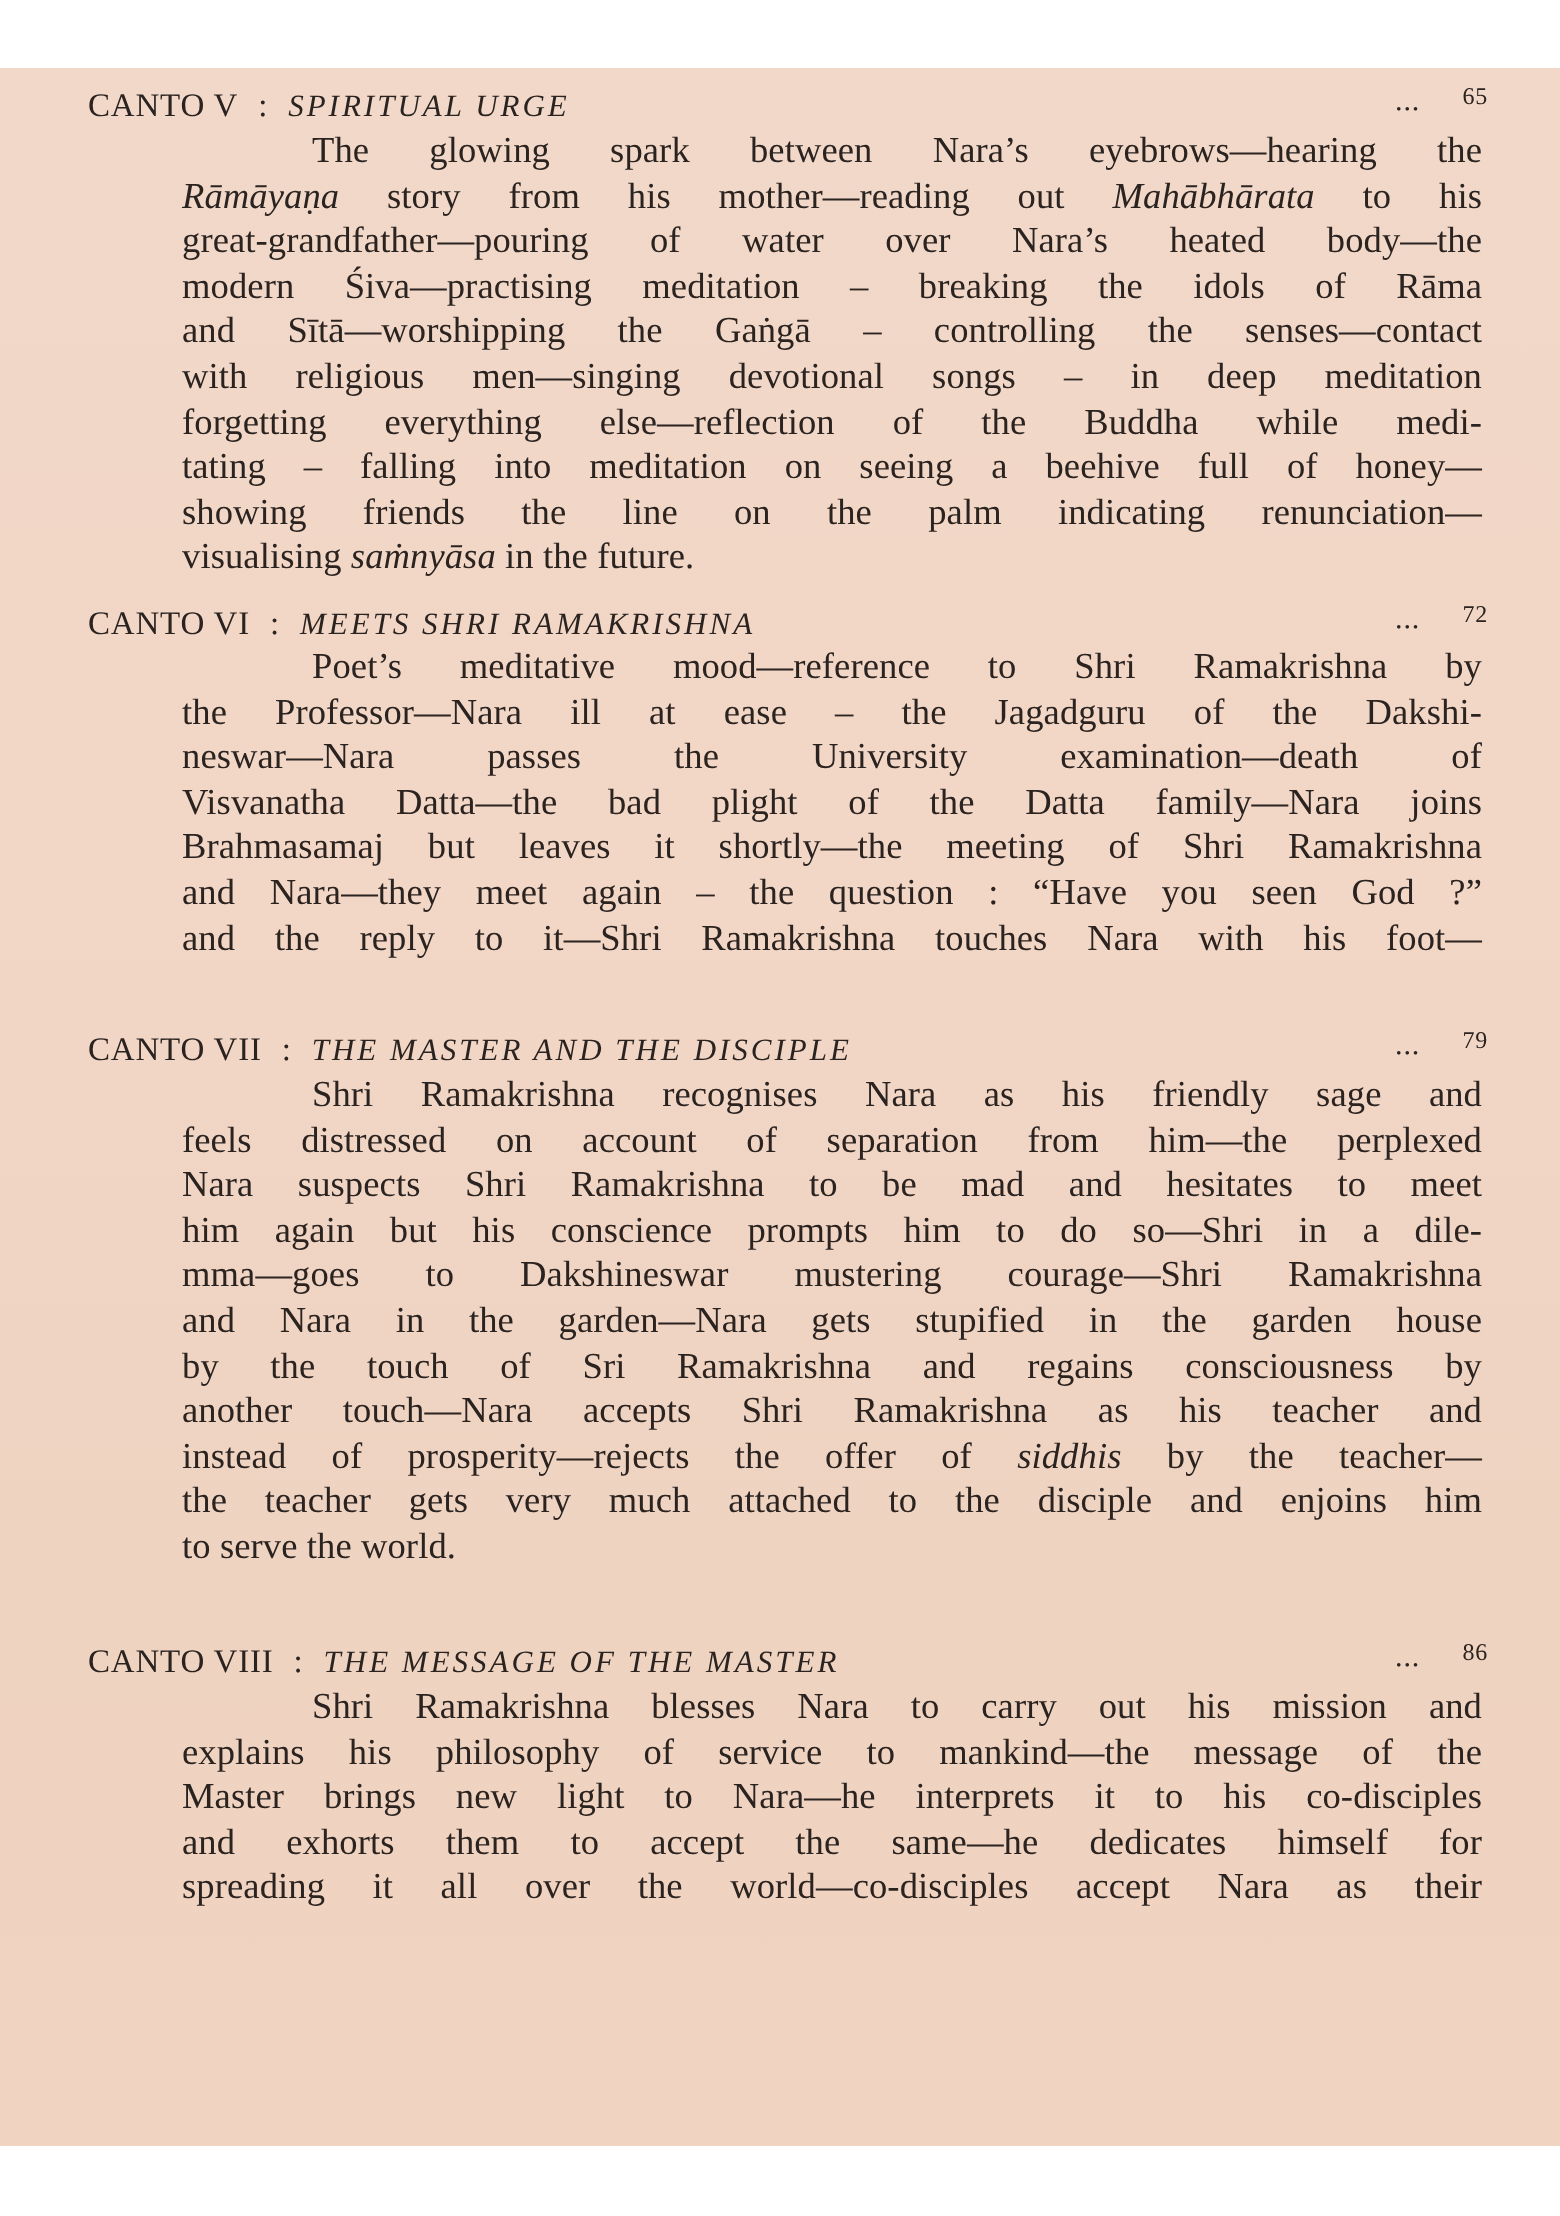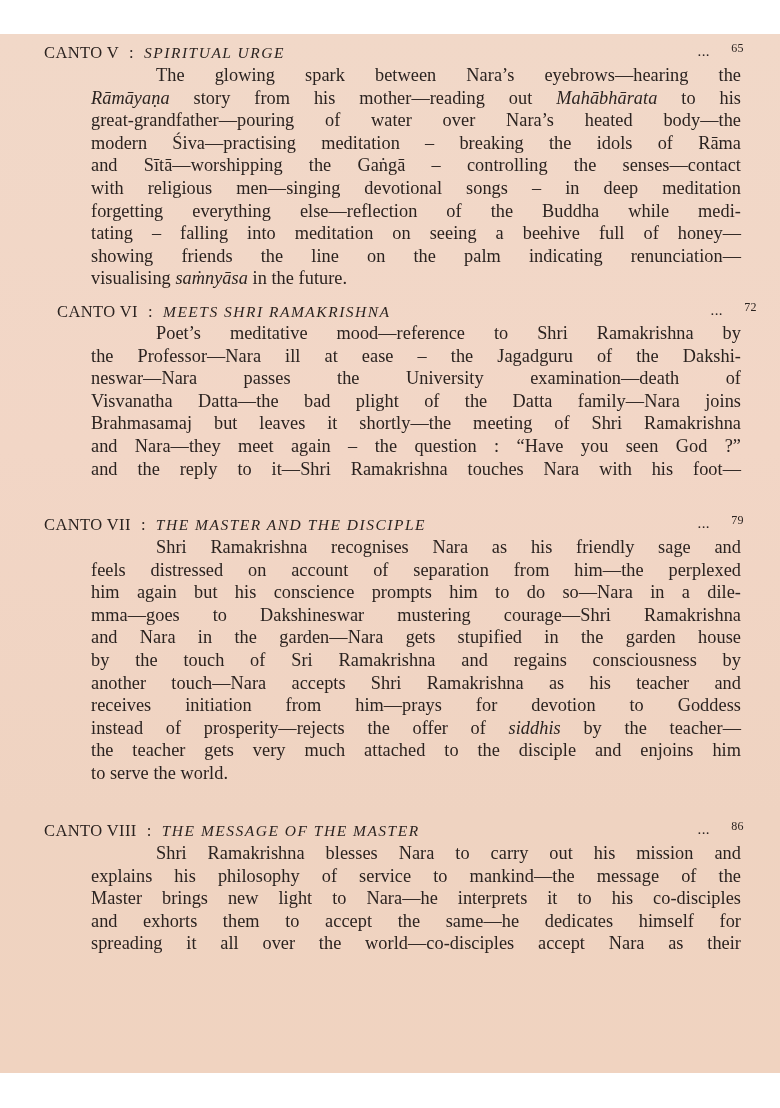--- a/index.html
+++ b/index.html
@@ -46,21 +46,21 @@
     <span class="line">great-grandfather—pouring of water over Nara’s heated body—the</span>
     <span class="line">modern Śiva—practising meditation – breaking the idols of Rāma</span>
     <span class="line">and Sītā—worshipping the Gaṅgā – controlling the senses—contact</span>
     <span class="line">with religious men—singing devotional songs – in deep meditation</span>
     <span class="line">forgetting everything else—reflection of the Buddha while medi-</span>
     <span class="line">tating – falling into meditation on seeing a beehive full of honey—</span>
     <span class="line">showing friends the line on the palm indicating renunciation—</span>
     <span class="line last">visualising <em>saṁnyāsa</em> in the future.</span>
   </div>
 
-  <div class="canto-head" style="top:268px;margin-left:13px;">
+  <div class="canto-head" style="top:268px;">
     <span class="label"><span>CANTO VI</span><span class="sep">:</span><span class="title">MEETS SHRI RAMAKRISHNA</span></span>
     <span class="dots">...</span>
     <span class="pageno">72</span>
   </div>
   <div class="summary" style="top:288px;">
     <span class="line first">Poet’s meditative mood—reference to Shri Ramakrishna by</span>
     <span class="line">the Professor—Nara ill at ease – the Jagadguru of the Dakshi-</span>
     <span class="line">neswar—Nara passes the University examination—death of</span>
     <span class="line">Visvanatha Datta—the bad plight of the Datta family—Nara joins</span>
     <span class="line">Brahmasamaj but leaves it shortly—the meeting of Shri Ramakrishna</span>
@@ -69,26 +69,26 @@
   </div>
 
   <div class="canto-head" style="top:481px;">
     <span class="label"><span>CANTO VII</span><span class="sep">:</span><span class="title">THE MASTER AND THE DISCIPLE</span></span>
     <span class="dots">...</span>
     <span class="pageno">79</span>
   </div>
   <div class="summary" style="top:502px;">
     <span class="line first">Shri Ramakrishna recognises Nara as his friendly sage and</span>
     <span class="line">feels distressed on account of separation from him—the perplexed</span>
-    <span class="line">him again but his conscience prompts him to do so—Nara in a dile-</span>
+    <span class="line">Nara suspects Shri Ramakrishna to be mad and hesitates to meet</span>
+    <span class="line">him again but his conscience prompts him to do so—Shri in a dile-</span>
     <span class="line">mma—goes to Dakshineswar mustering courage—Shri Ramakrishna</span>
     <span class="line">and Nara in the garden—Nara gets stupified in the garden house</span>
     <span class="line">by the touch of Sri Ramakrishna and regains consciousness by</span>
     <span class="line">another touch—Nara accepts Shri Ramakrishna as his teacher and</span>
-    <span class="line">receives initiation from him—prays for devotion to Goddess</span>
     <span class="line">instead of prosperity—rejects the offer of <em>siddhis</em> by the teacher—</span>
     <span class="line">the teacher gets very much attached to the disciple and enjoins him</span>
     <span class="line last">to serve the world.</span>
   </div>
 
   <div class="canto-head" style="top:787px;">
     <span class="label"><span>CANTO VIII</span><span class="sep">:</span><span class="title">THE MESSAGE OF THE MASTER</span></span>
     <span class="dots">...</span>
     <span class="pageno">86</span>
   </div>

